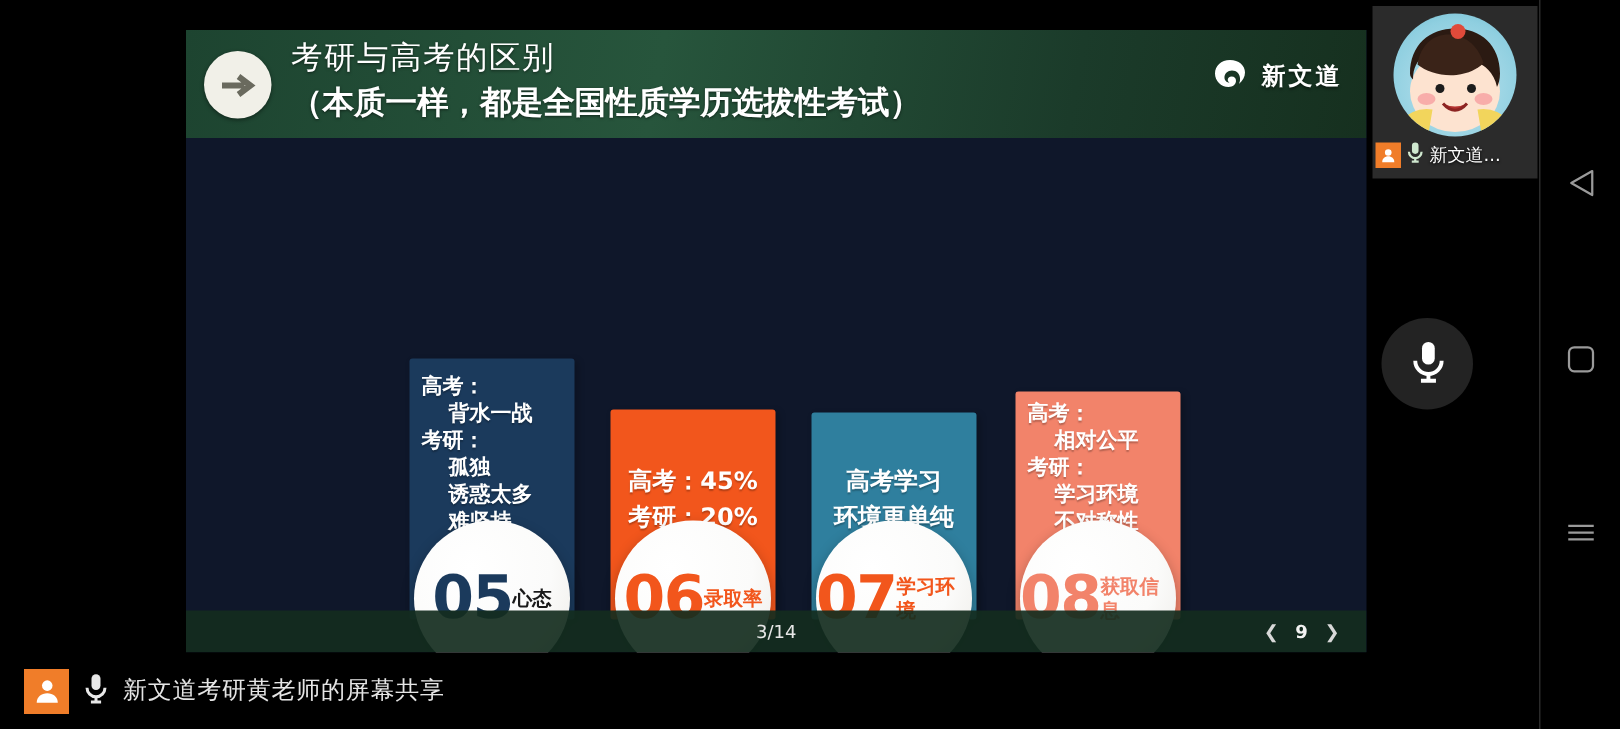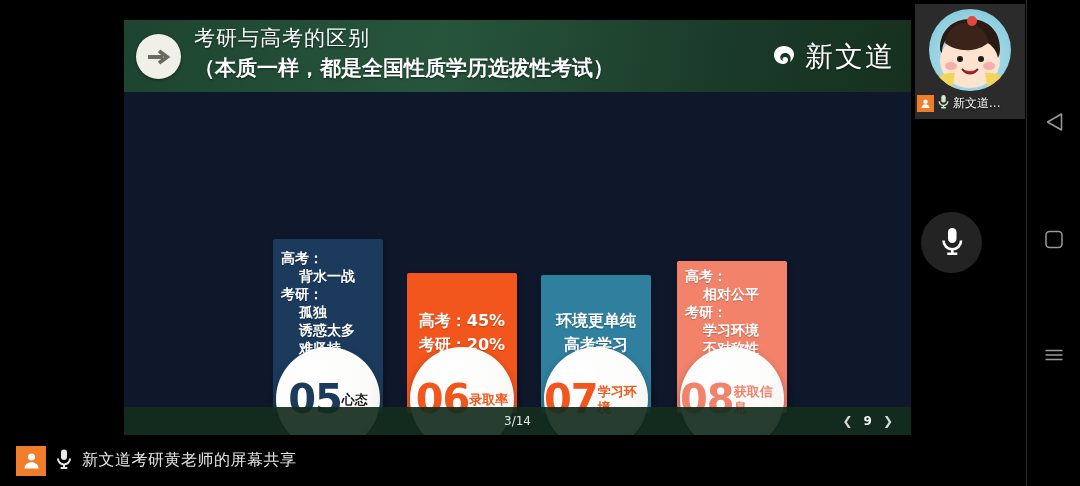--- a/index.html
+++ b/index.html
@@ -17,21 +17,21 @@
   .arrow-badge { position:absolute; left:12px; top:14px; width:45px; height:45px;
     border-radius:50%; background:#f1f0e8; display:flex; align-items:center;
     justify-content:center; box-shadow:0 1px 3px rgba(0,0,0,.45); }
   .arrow-badge svg { display:block; }
   .title-wrap { position:absolute; left:70px; top:3px; color:#fff;
     text-shadow:0 1px 2px rgba(0,0,0,.55); }
   .title-l1 { font-size:21px; line-height:30px; letter-spacing:1px; font-weight:400; }
   .title-l2 { font-size:21px; line-height:30px; letter-spacing:0px; font-weight:700; }
   .brand { position:absolute; right:16px; top:18px; display:flex; align-items:center; gap:8px; }
   .brand-mark svg { display:block; }
-  .brand-name { color:#fff; font-size:28px; font-weight:400; letter-spacing:2px;
+  .brand-name { color:#fff; font-size:16px; font-weight:700; letter-spacing:2px;
     text-shadow:0 1px 2px rgba(0,0,0,.5); }
 
   
   .cards { position:absolute; left:0; top:72px; width:787px; height:343px;margin-left:17px; }
   .col { position:absolute; bottom:22px; width:110px; }
   .panel { width:110px; border-radius:2px; padding:10px 8px 56px 8px;
     color:#fff; box-shadow:2px 2px 5px rgba(0,0,0,.22); }
   .panel .ln { font-size:14px; line-height:18px; font-weight:700;
     text-shadow:0 1px 1px rgba(0,0,0,.25); white-space:nowrap; }
   .panel .ln.ind { padding-left:18px; }
@@ -139,22 +139,22 @@
           <div class="ln">考研：20%</div>
           <div class="circle">
             <div class="num" style="color:#f2561c;">06</div>
             <div class="cap" style="color:#f2561c;">录取率</div>
           </div>
         </div>
       </div>
 
       <div class="col" style="left:400px;">
         <div class="panel big" style="background:#2f7f9e;padding-top:34px;">
+          <div class="ln">高考学习</div>
           <div class="ln">环境更单纯</div>
-          <div class="ln">高考学习</div>
           <div class="circle">
             <div class="num" style="color:#f2561c;">07</div>
             <div class="cap" style="color:#f2561c;">学习环境</div>
           </div>
         </div>
       </div>
 
       <div class="col" style="left:536px;">
         <div class="panel" style="background:#f2836a;padding-top:6px;">
           <div class="ln">高考：</div>

